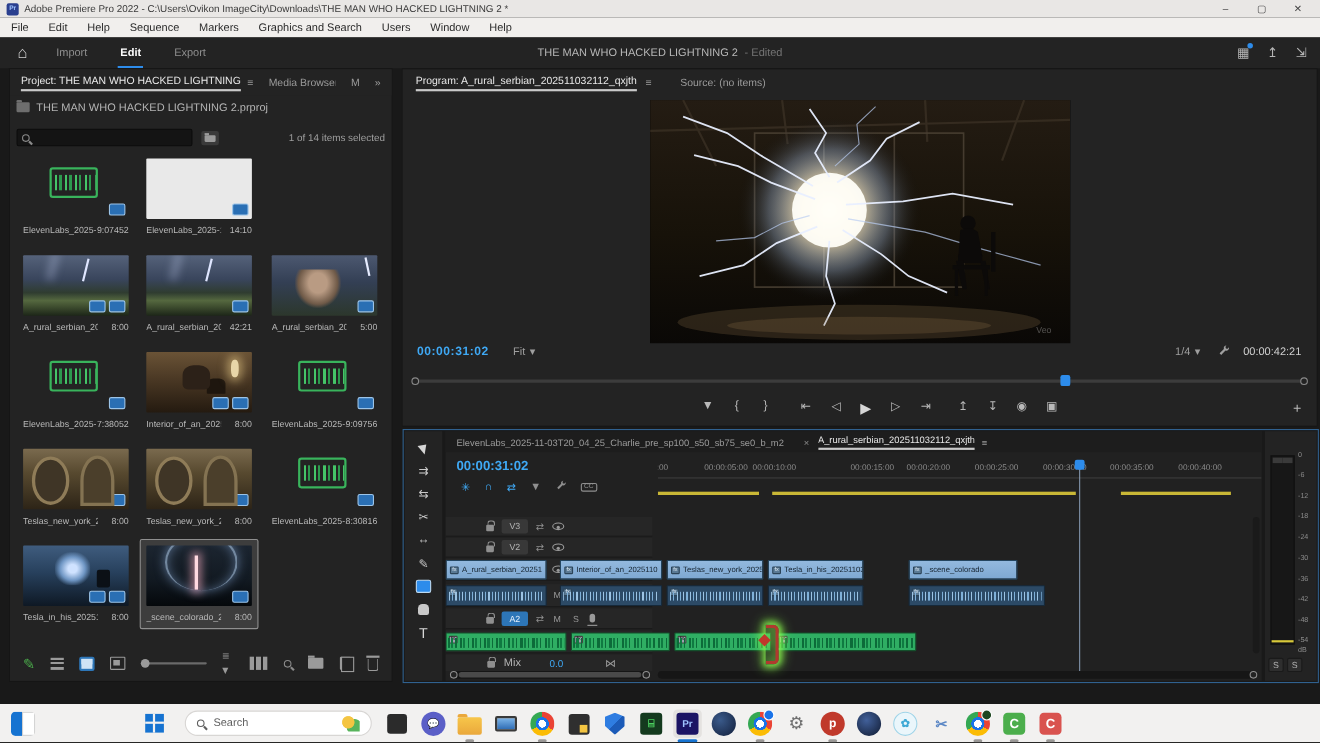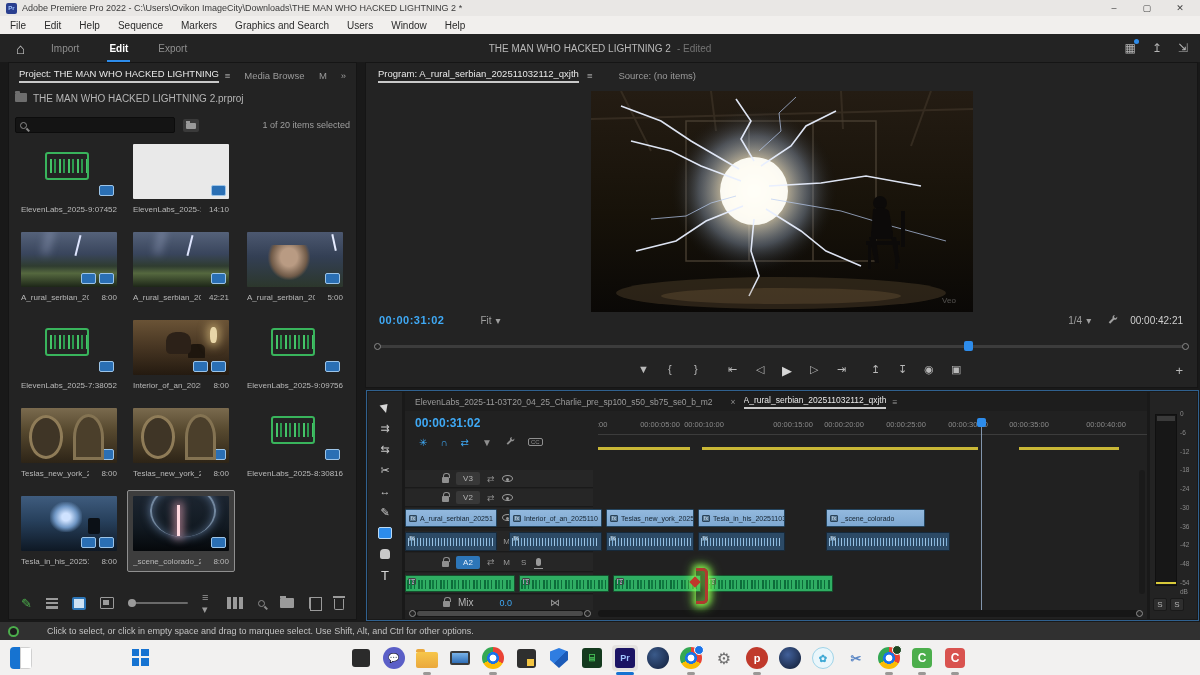--- a/index.html
+++ b/index.html
@@ -236,21 +236,21 @@
     <div class="proj-path">
       <span class="bin-ic"></span>
       <span>THE MAN WHO HACKED LIGHTNING 2.prproj</span>
     </div>
     <div class="proj-search">
       <span class="search-box">
         <span class="mag"></span>
         <input style="">
       </span>
       <span class="fold-btn"></span>
-      <span class="sel-status">1 of 20 items selected</span>
+      <span class="sel-status">1 of 14 items selected</span>
     </div>
 
     <div class="psel" style="left:118px;top:427px;width:108px;height:82px"></div>
 
     <div class="pitem" style="left:12px;top:81px">
       <div class="thumb t-audio">
           <div class="wf"></div>
           <span class="bdg"></span>
         </div>
       <div class="plabel">
@@ -459,21 +459,21 @@
             <rect x="304" y="154" width="3" height="24"></rect>
           <rect x="310" y="120" width="4" height="36"></rect>
         </g>
         <ellipse cx="190" cy="205" rx="120" ry="8" fill="#8a7147" opacity=".25"></ellipse>
         <text x="358" y="212" font-size="8" fill="#ffffff" opacity=".28" text-anchor="middle">Veo</text>
       </svg>
     </div>
 
     <div class="pm-timerow">
       <span class="tc-blue" style="margin-left:13px">00:00:31:02</span>
-      <span class="dd" style="margin-left:36px">
+      <span class="dd" style="margin-left:22px">
           <span>Fit</span>
           <span>▾</span>
         </span>
       <span class="dd" style="margin-left:auto">
           <span>1/4</span>
           <span>▾</span>
         </span>
       <span style="margin-left:16px">
         <svg width="11" height="11" viewBox="0 0 16 16">
             <path d="M11.5 1.5a3.5 3.5 0 0 0-3.3 4.7L2.5 11.9 4.6 14l5.7-5.7A3.5 3.5 0 0 0 14.8 4l-2.2 2.2-1.9-.9-.4-2z" fill="#9f9f9f"></path>
@@ -548,21 +548,21 @@
 
     <div class="ruler">
       <span class="rlab" style="left:0">00:00</span>
       <span class="rlab" style="left:62px">00:00:05:00</span>
       <span class="rlab" style="left:106px">00:00:10:00</span>
       <span class="rlab" style="left:195px">00:00:15:00</span>
       <span class="rlab" style="left:246px">00:00:20:00</span>
       <span class="rlab" style="left:308px">00:00:25:00</span>
       <span class="rlab" style="left:370px">00:00:30:00</span>
       <span class="rlab" style="left:431px">00:00:35:00</span>
-      <span class="rlab" style="left:508px">00:00:40:00</span>
+      <span class="rlab" style="left:493px">00:00:40:00</span>
       <div class="ruler-line"></div>
       <div class="rbar" style="left:0;width:92px"></div>
       <div class="rbar" style="left:104px;width:276px"></div>
       <div class="rbar" style="left:421px;width:100px"></div>
     </div>
 
     <div class="trow" style="top:78px;height:18px">
       <span class="tgt"></span>
       <span class="i-lock"></span>
       <span class="tbadge">V3</span>
@@ -708,31 +708,32 @@
       <span>-36</span>
       <span>-42</span>
       <span>-48</span>
       <span>-54</span>
     </div>
     <span class="mdb">dB</span>
     <span class="sbtn" style="left:3px">S</span>
     <span class="sbtn" style="left:20px">S</span>
   </div>
 
-  <div class="statusbar">
-    <span class="stat-ic"></span>
-    <span>Click to select, or click in empty space and drag to marquee select. Use Shift, Alt, and Ctrl for other options.</span>
-  </div>
 
   <div class="taskbar">
     <span class="tb-widgets">
         <span style="background:#1673d1"></span>
         <span style="background:#fff;border:1px solid #d0d0d0"></span>
       </span>
     <span class="tb-start"></span>
+    <span class="tb-search">
+      <span class="mag"></span>
+      <span>Search</span>
+      <span class="tb-wx"></span>
+    </span>
     <span class="tb-ic" style="left:348px">
         <span style="width:18px;height:18px;background:#2b2b2b;border-radius:3px"></span>
       </span>
     <span class="tb-ic" style="left:381px">
         <span class="circ" style="background:#5b5fc7;color:#fff;font-size:9px;display:flex;align-items:center;justify-content:center">💬</span>
       </span>
     <span class="tb-ic tb-dot" style="left:414px">
         <span class="folder"></span>
       </span>
     <span class="tb-ic" style="left:447px">

